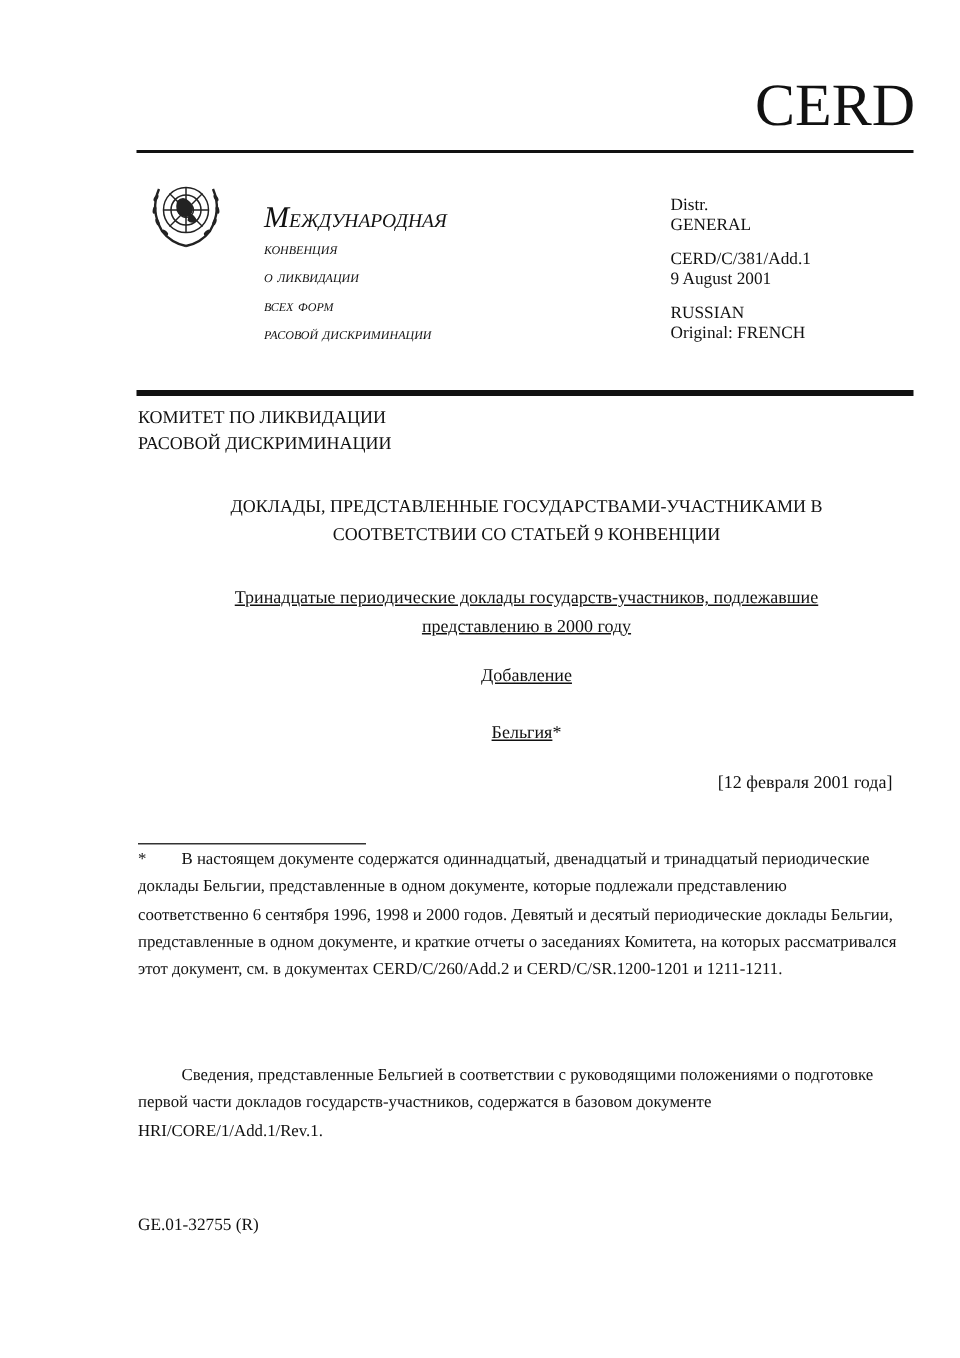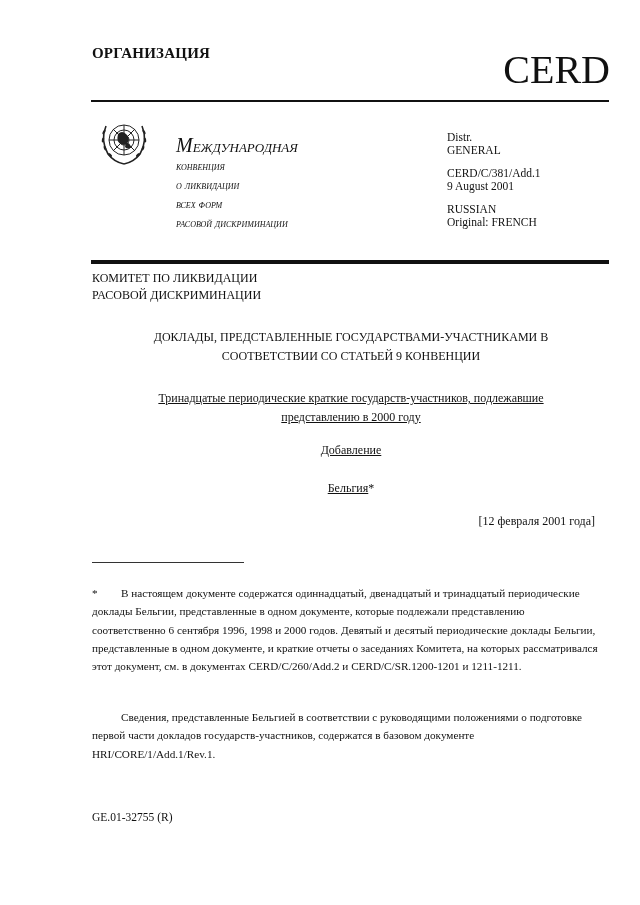--- a/index.html
+++ b/index.html
@@ -35,30 +35,29 @@
     .reports-title { top: 328px; line-height: 19px; }
     .sub-title { top: 389px; line-height: 19px; text-decoration: underline; }
     .addendum { top: 443px; text-decoration: underline; }
     .country { top: 481px; }
     .country .u { text-decoration: underline; }
     .date { right: 45px; top: 514px; font-size: 12px; }
     .fn-sep { left: 92px; top: 562px; width: 152px; height: 1px; background: #333; }
     .footnote {
       left: 92px; width: 508px; font-size: 11.2px; line-height: 18.3px;
     }
-    .fn1 { top: 584px; }
+    .fn1 { top: 564px; }
     .fn1 .star { display: inline-block; width: 29px; }
     .fn2 { top: 708px; text-indent: 29px; }
     .job { left: 92px; top: 811px; font-size: 11.5px; }
   </style>
 </head>
 <body>
 
 <div class="abs org-name">
-  <div>ОРГАНИЗАЦИЯ</div>
 </div>
 <div class="abs cerd">CERD</div>
 
 <div class="abs rule-top"></div>
 
 <div class="abs emblem">
   <svg width="56" height="56" viewBox="0 0 56 56">
     <g fill="none" stroke="#222" stroke-width="1">
       <circle cx="28" cy="26" r="15"></circle>
       <circle cx="28" cy="26" r="10"></circle>
@@ -114,21 +113,21 @@
   <div>КОМИТЕТ ПО ЛИКВИДАЦИИ</div>
   <div>РАСОВОЙ ДИСКРИМИНАЦИИ</div>
 </div>
 
 <div class="abs center-block reports-title">
   <div>ДОКЛАДЫ, ПРЕДСТАВЛЕННЫЕ ГОСУДАРСТВАМИ-УЧАСТНИКАМИ В</div>
   <div>СООТВЕТСТВИИ СО СТАТЬЕЙ 9 КОНВЕНЦИИ</div>
 </div>
 
 <div class="abs center-block sub-title">
-  <div>Тринадцатые периодические краткие государств-участников, подлежавшие</div>
+  <div>Тринадцатые периодические доклады государств-участников, подлежавшие</div>
   <div>представлению в 2000 году</div>
 </div>
 
 <div class="abs center-block addendum">Добавление</div>
 
 <div class="abs center-block country">
   <span class="u">Бельгия</span><span>*</span>
 </div>
 
 <div class="abs date">[12 февраля 2001 года]</div>

